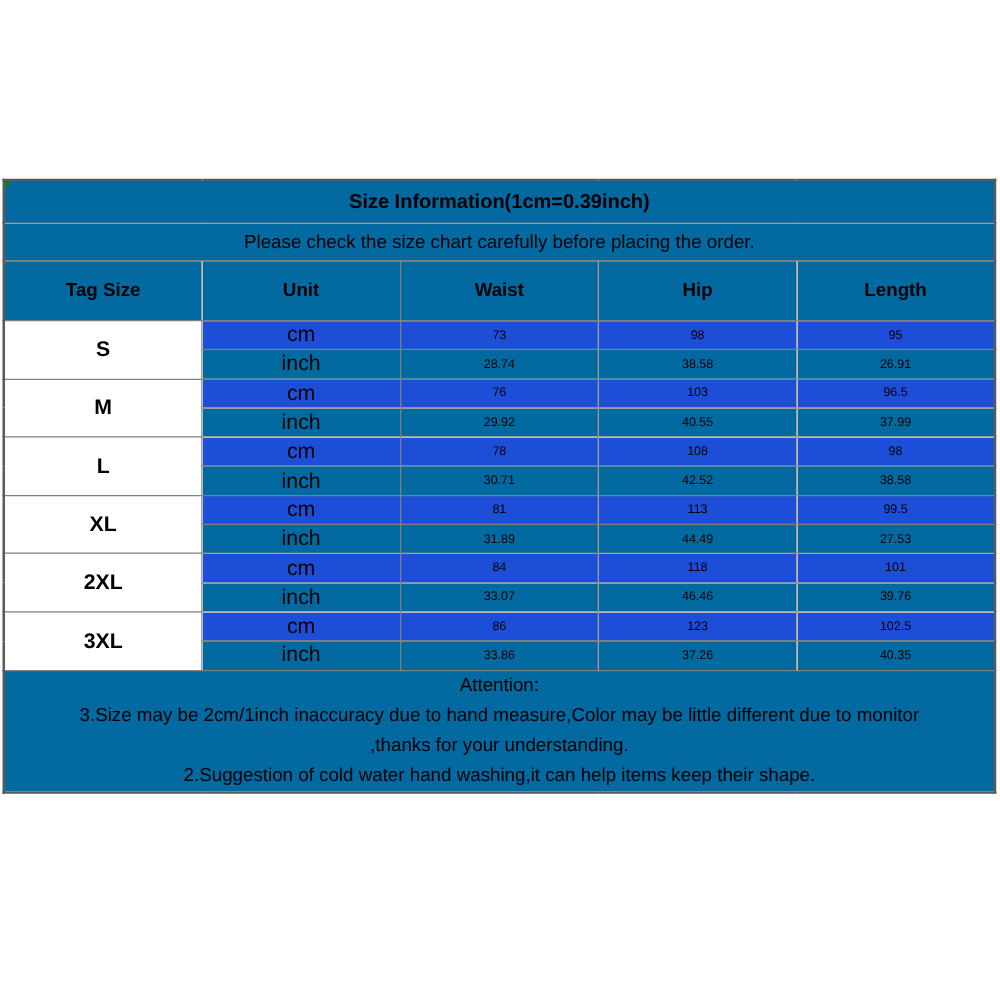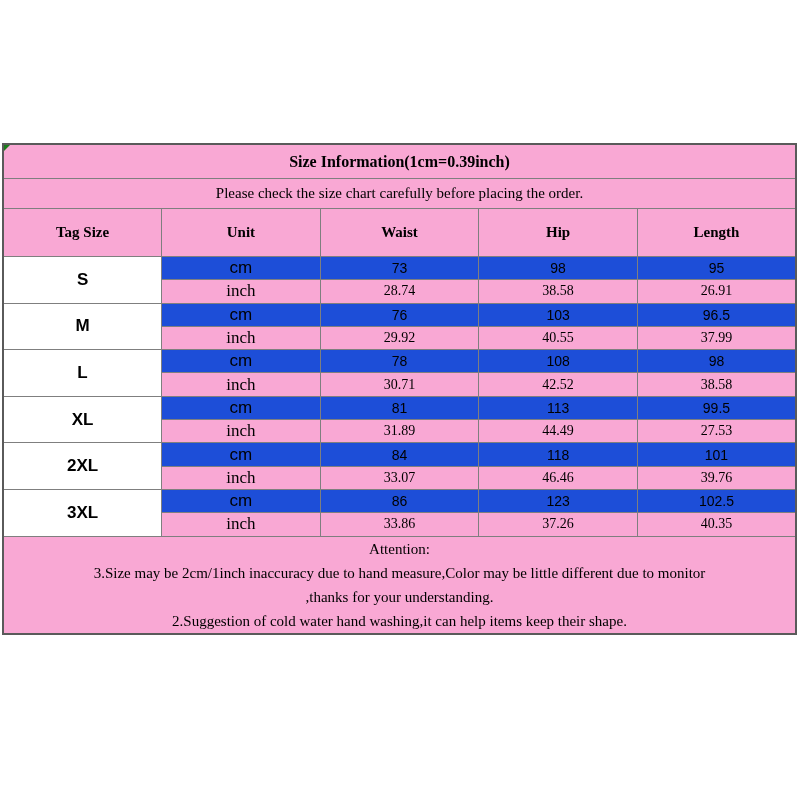--- a/index.html
+++ b/index.html
@@ -27,21 +27,21 @@
     border: 2px solid #5a5a5a;
   }
   table.size-table td, table.size-table th {
     border: 1px solid #7f7f7f;
     text-align: center;
     vertical-align: middle;
     padding: 0;
     overflow: hidden;
     white-space: nowrap;
   }
-  .pink { background: #f9a8d4; font-family: Liberation Serif, serif; }
+  .pink { background: #0369a1; }
   .white { background: #1d4ed8; }
   td.title-cell {
     height: 33px;
     font-size: 16px;
     font-weight: bold;
   }
   td.subtitle-cell {
     height: 29px;
     font-size: 15px;
     border-bottom: 2px solid #5a5a5a;
@@ -56,21 +56,21 @@
   td.tag-cell {
     background: #ffffff;
     font-size: 17px;
     font-weight: bold;
   }
   td.unit-cell {
     font-size: 17px;
     font-weight: normal;
   }
   td.value-cell {
-    font-size: 14px;
+    font-size: 10px;
     font-weight: normal;
   }
   tr.data-row td { height: 22.3px; }
   td.attention-cell {
     text-align: left;
     vertical-align: top;
     padding: 9px 5px 0 5px;
     height: 94px;
     font-size: 15px;
     border-top: 2px solid #5a5a5a;

